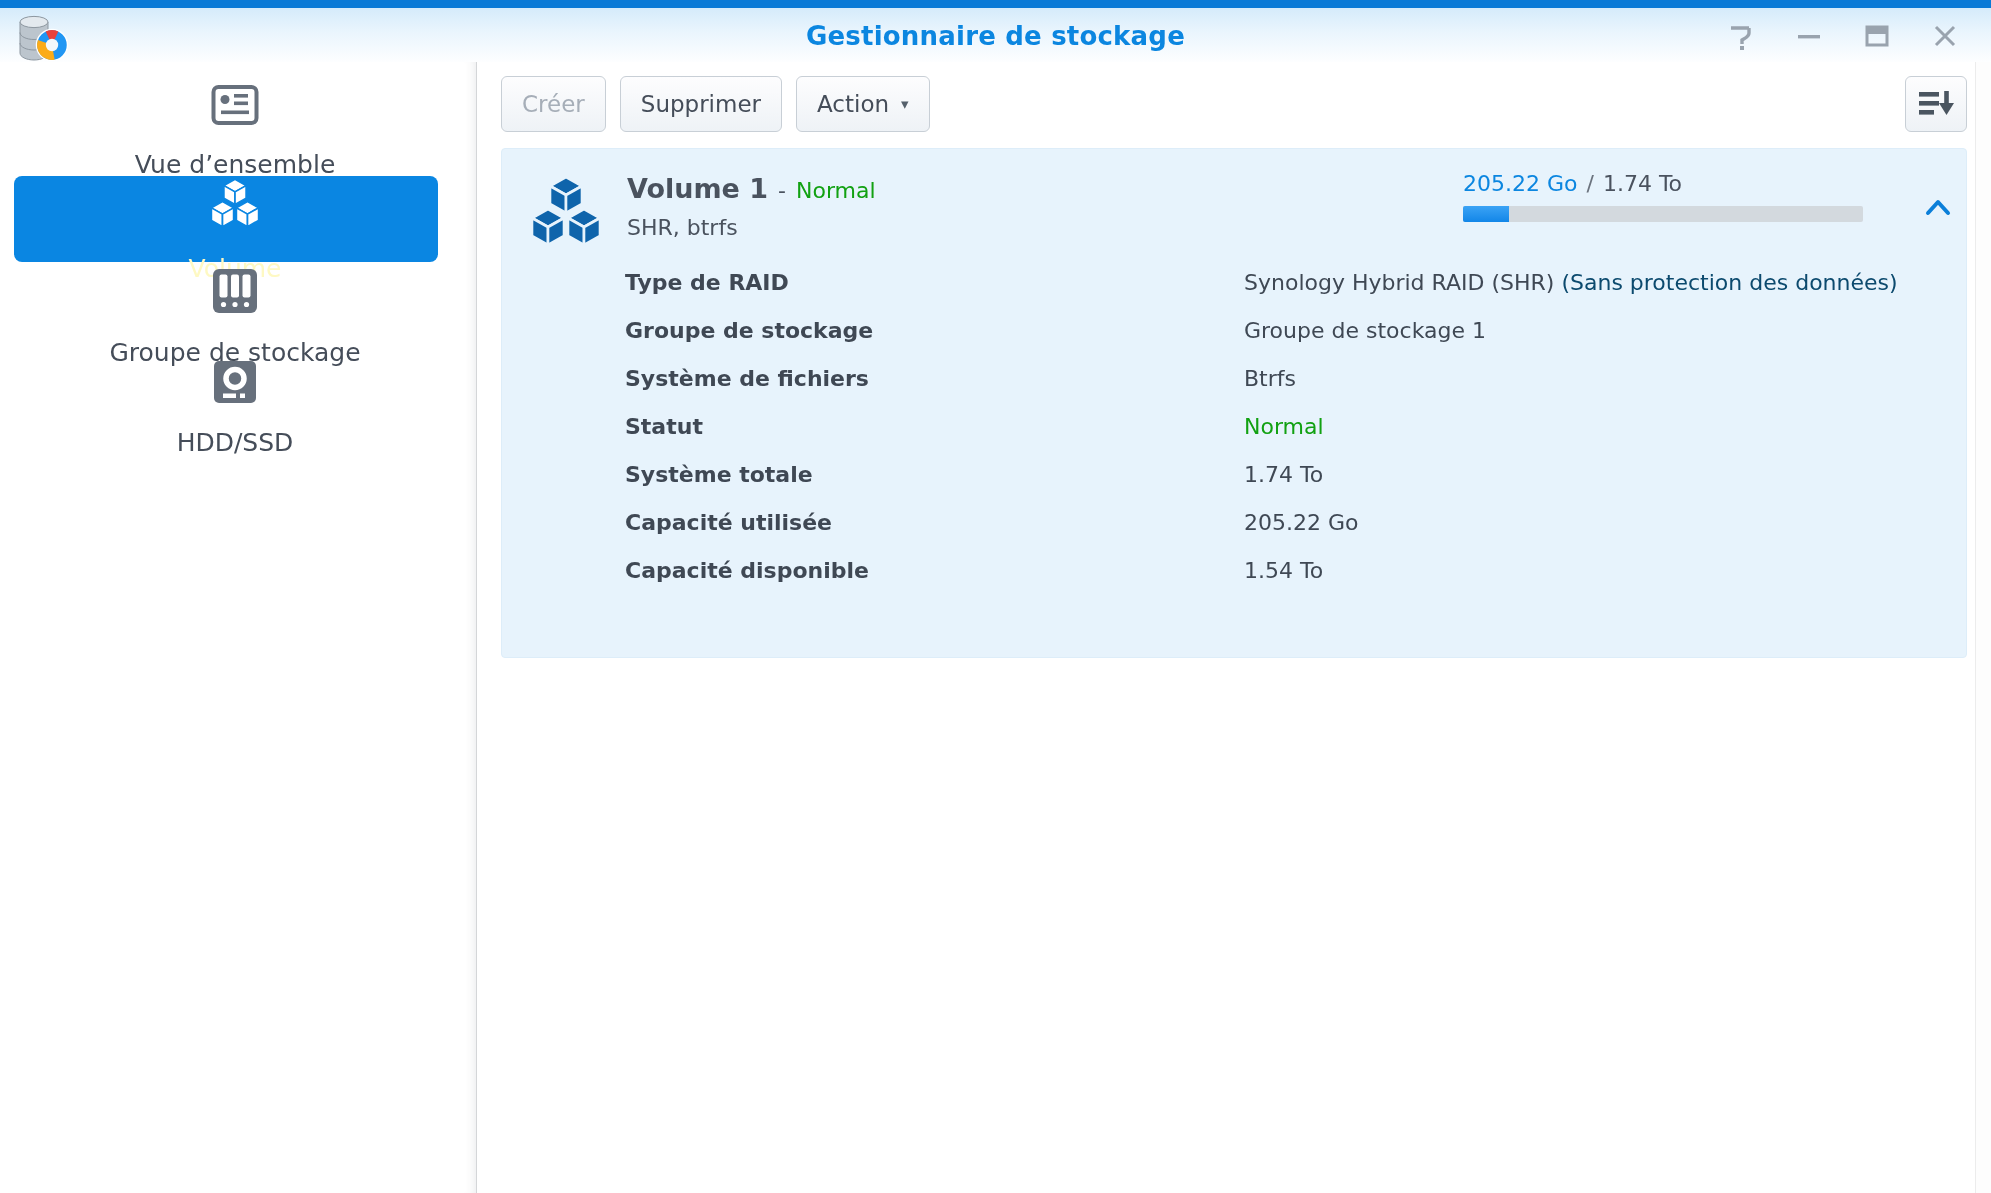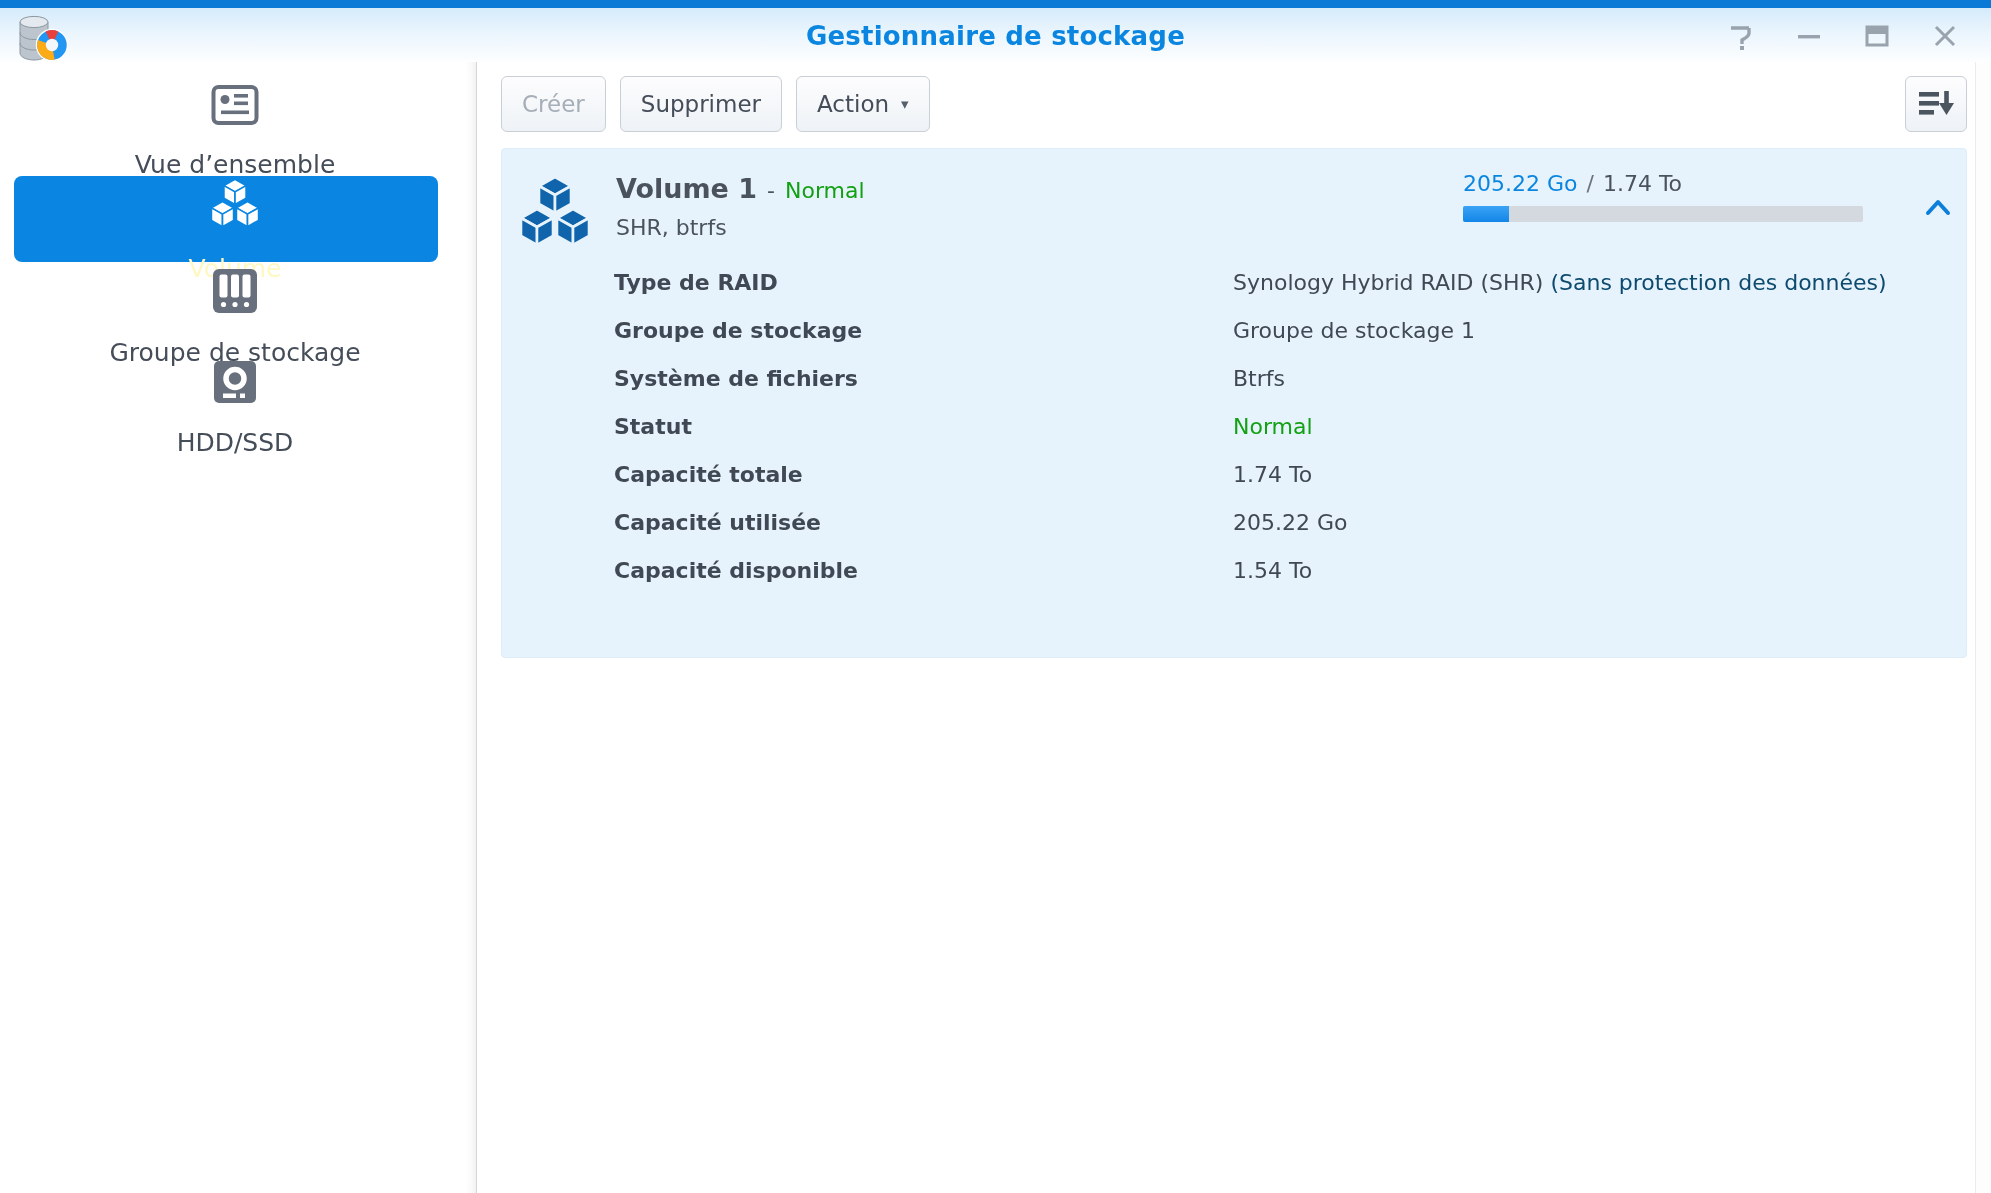--- a/index.html
+++ b/index.html
@@ -56,21 +56,21 @@
     display:flex; align-items:center;
   }
   .btn.disabled { color:#a6aeb8; cursor:default; }
   .caret { margin-left:12px; font-size:15px; color:#55606b; }
   .icon-btn { position:absolute; right:0; top:0; width:62px; padding:0; justify-content:center; }
 
   
   .volume-panel {
     margin-top:16px; height:510px; background:#e7f3fc;
     border:1px solid #ddedf9; border-radius:4px;
-    padding:24px 24px 0 17px; position:relative;
+    padding:24px 24px 0 28px; position:relative;
   }
   .panel-header { position:relative; height:86px; display:flex; }
   .cubes { margin-top:2px; width:74px; }
   .vol-text { margin-left:23px; }
   .vol-title-row { display:flex; align-items:baseline; gap:10px; }
   .vol-name { font-size:27px; font-weight:bold; color:#4a525e; }
   .vol-dash { font-size:22px; color:#4a525e; }
   .vol-status { font-size:22px; color:#12a112; }
   .vol-sub { font-size:22px; color:#4a525e; margin-top:11px; }
 
@@ -292,21 +292,21 @@
           </div>
           <div class="detail-row">
             <div class="detail-label">Système de fichiers</div>
             <div class="detail-value">Btrfs</div>
           </div>
           <div class="detail-row">
             <div class="detail-label">Statut</div>
             <div class="detail-value green">Normal</div>
           </div>
           <div class="detail-row">
-            <div class="detail-label">Capacité totale</div>
+            <div class="detail-label">Système totale</div>
             <div class="detail-value">1.74 To</div>
           </div>
           <div class="detail-row">
             <div class="detail-label">Capacité utilisée</div>
             <div class="detail-value">205.22 Go</div>
           </div>
           <div class="detail-row">
             <div class="detail-label">Capacité disponible</div>
             <div class="detail-value">1.54 To</div>
           </div>

